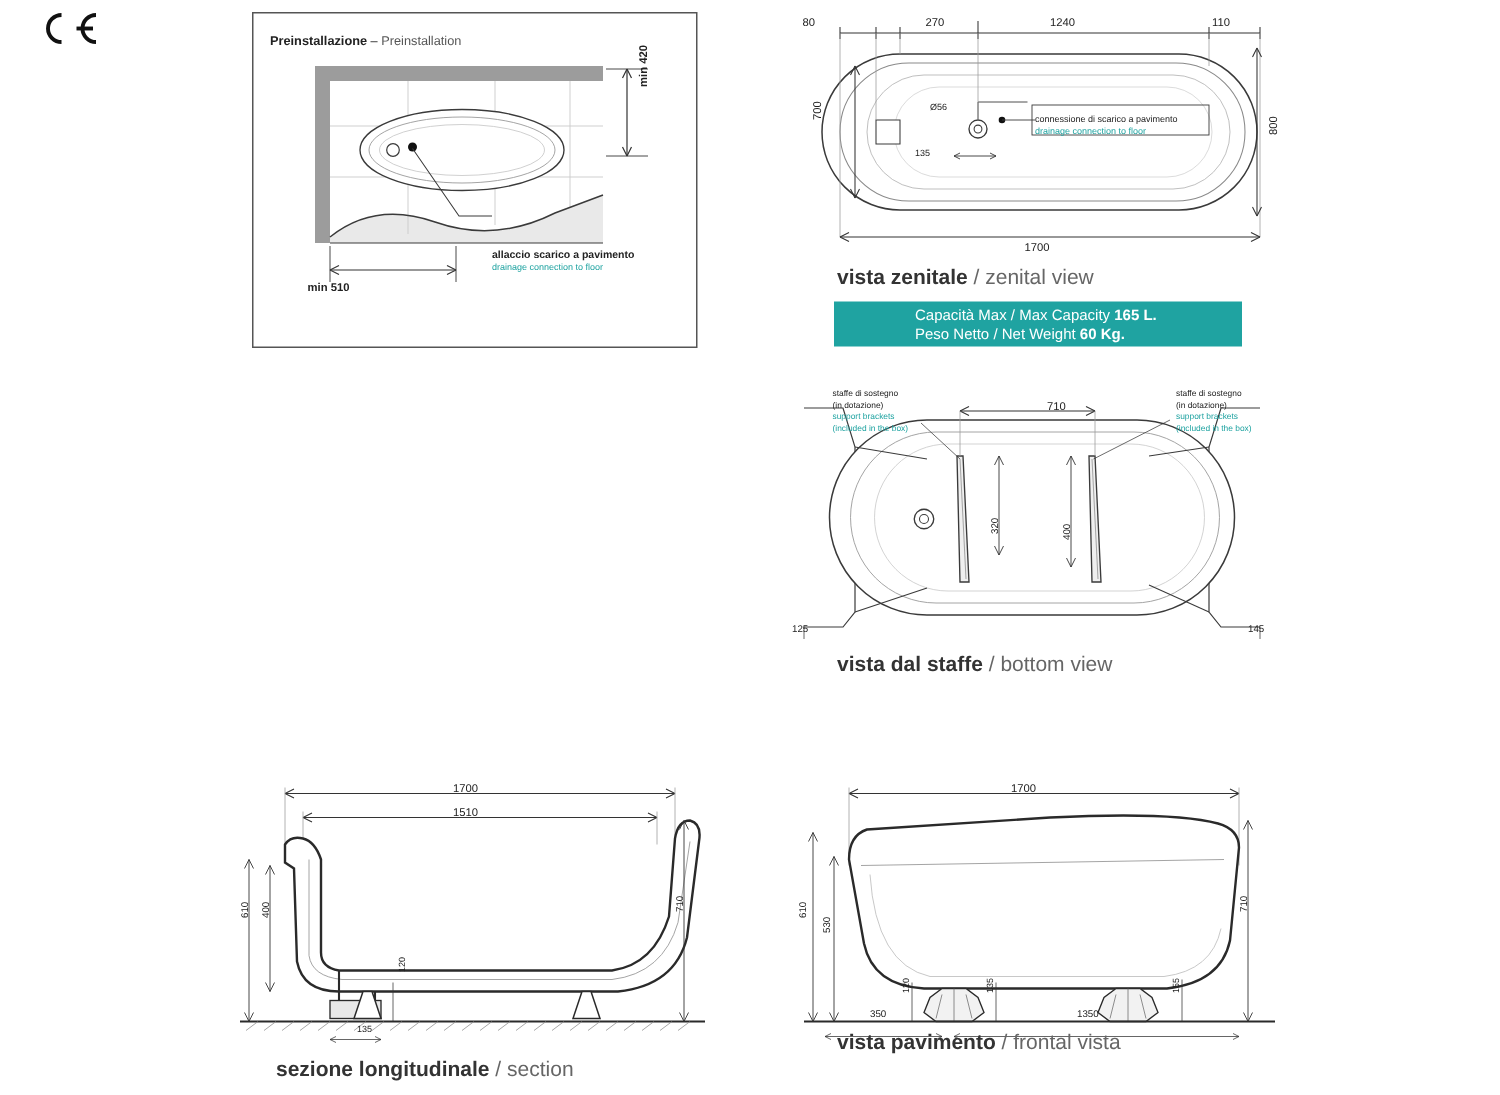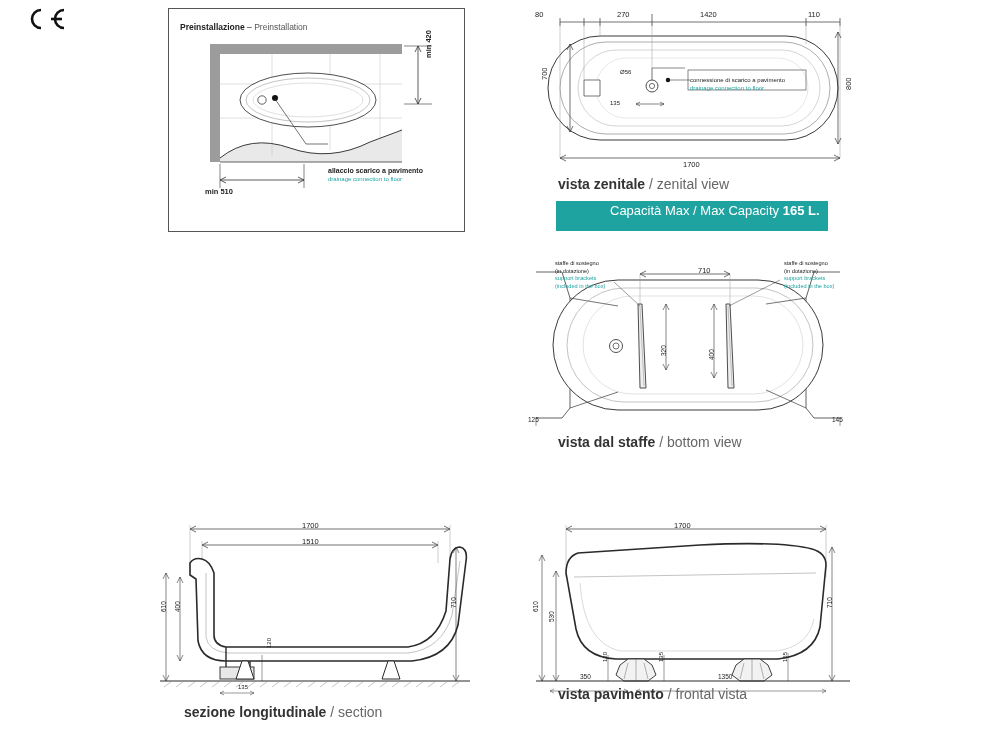--- a/index.html
+++ b/index.html
@@ -6,21 +6,21 @@
   body{width:1000px;height:730px;position:relative;overflow:hidden;
        font-family:"Liberation Sans",sans-serif;color:#222;}
   .abs{position:absolute;}
   .txt6{font-size:6px;color:#444;}
   .dim{font-size:7.5px;color:#222;}
   .cap{font-size:14px;color:#333;}
   .bold{font-weight:bold;}
   svg{display:block;overflow:visible;}
   .panel{position:absolute;border:1px solid #555;}
   .tealbar{position:absolute;background:#1fa3a1;color:#fff;}
-  .tealbar div{font-size:13px;line-height:13px;padding-left:54px;}
+  .tealbar div{font-size:10px;line-height:13px;padding-left:54px;}
   .ce{position:absolute;font-family:"Liberation Serif",serif;}
 </style>
 </head>
 <body>
 
 <div class="ce abs" style="left:24px;top:8px;">
   <svg width="46" height="22" viewBox="0 0 46 22">
     <path d="M17 2 A9 9 0 1 0 17 20" fill="none" stroke="#111" stroke-width="2.6"></path>
     <path d="M40 2 A9 9 0 1 0 40 20" fill="none" stroke="#111" stroke-width="2.6"></path>
     <rect x="27" y="9.7" width="11" height="2.6" fill="#111"></rect>
@@ -124,40 +124,43 @@
 
   <line x1="298" y1="24" x2="298" y2="136" stroke="#333" stroke-width="0.7"></line>
   <path d="M298 24 l-3 6 M298 24 l3 6 M298 136 l-3 -6 M298 136 l3 -6" stroke="#333" stroke-width="0.7" fill="none"></path>
 
   <line x1="96" y1="96" x2="124" y2="96" stroke="#333" stroke-width="0.6"></line>
   <path d="M96 96 l4 -2 M96 96 l4 2 M124 96 l-4 -2 M124 96 l-4 2" stroke="#333" stroke-width="0.6" fill="none"></path>
 </svg>
 
 <div class="abs dim" style="left:535px;top:10px;">80</div>
 <div class="abs dim" style="left:578px;top:10px;padding-left:39px;">270</div>
-<div class="abs dim" style="left:700px;top:10px;">1420</div>
+<div class="abs dim" style="left:700px;top:10px;">1240</div>
 <div class="abs dim" style="left:808px;top:10px;">110</div>
 <div class="abs dim" style="left:540px;top:80px;transform:rotate(-90deg);transform-origin:left top;">700</div>
 <div class="abs dim" style="left:844px;top:90px;transform:rotate(-90deg);transform-origin:left top;">800</div>
 <div class="abs dim" style="left:683px;top:160px;">1700</div>
 <div class="abs dim" style="left:610px;top:100px;font-size:6px;">135</div>
 <div class="abs dim" style="left:620px;top:69px;font-size:6px;">Ø56</div>
 
 <div class="abs" style="left:690px;top:76px;line-height:8px;">
   <div style="font-size:6px;">connessione di scarico a pavimento</div>
   <div style="font-size:6px;color:#1fa3a1;">drainage connection to floor</div>
 </div>
 
 <div class="abs cap" style="left:558px;top:176px;">
   <span class="bold">vista zenitale</span><span style="color:#666;"> / </span><span style="color:#666;">zenital view</span>
 </div>
 
 <div class="tealbar" style="left:556px;top:201px;width:272px;height:30px;">
   <div style="padding-top:3px;">
     <span>Capacità Max / Max Capacity </span><span class="bold">165 L.</span>
+  </div>
+  <div>
+    <span>Peso Netto / Net Weight </span><span class="bold">60 Kg.</span>
   </div>
 </div>
 
 <svg class="abs" style="left:518px;top:258px;" width="340" height="175" viewBox="0 0 340 175">
 
   <path d="M18 14 L44 14 L52 40 L52 150 L44 160 L18 160" fill="none" stroke="#3a3a3a" stroke-width="0.8"></path>
   <path d="M322 14 L296 14 L288 40 L288 150 L296 160 L322 160" fill="none" stroke="#3a3a3a" stroke-width="0.8"></path>
 
   <path d="M100 22 L240 22 A56 56 0 0 1 240 152 L100 152 A56 56 0 0 1 100 22 Z" fill="#ffffff" stroke="#3a3a3a" stroke-width="1"></path>
   <path d="M106 30 L238 30 A48 48 0 0 1 238 144 L106 144 A48 48 0 0 1 106 30 Z" fill="none" stroke="#9a9a9a" stroke-width="0.6"></path>

